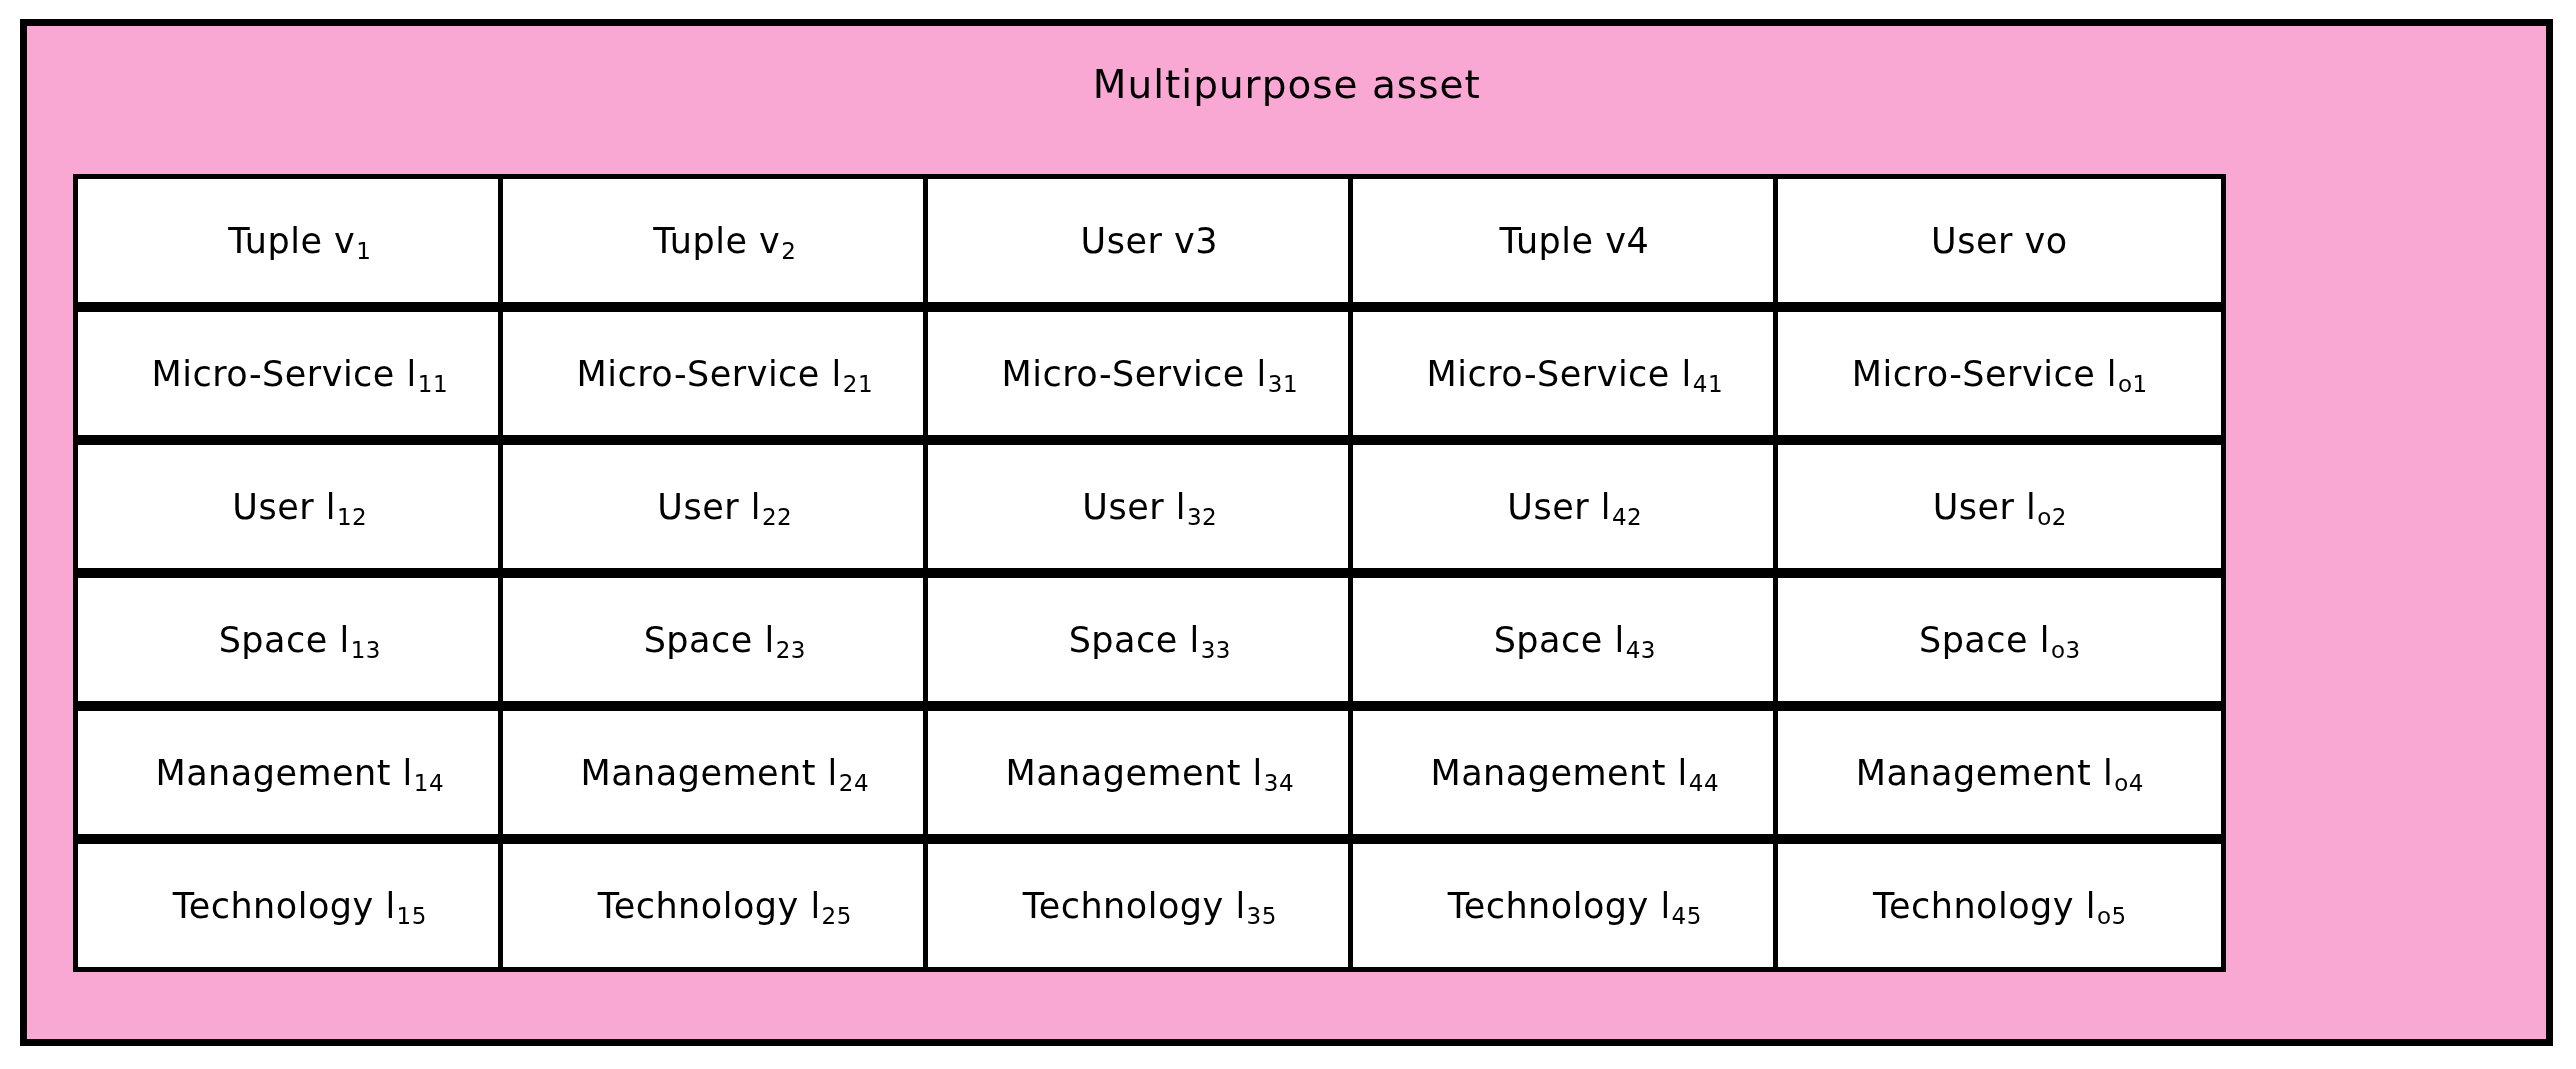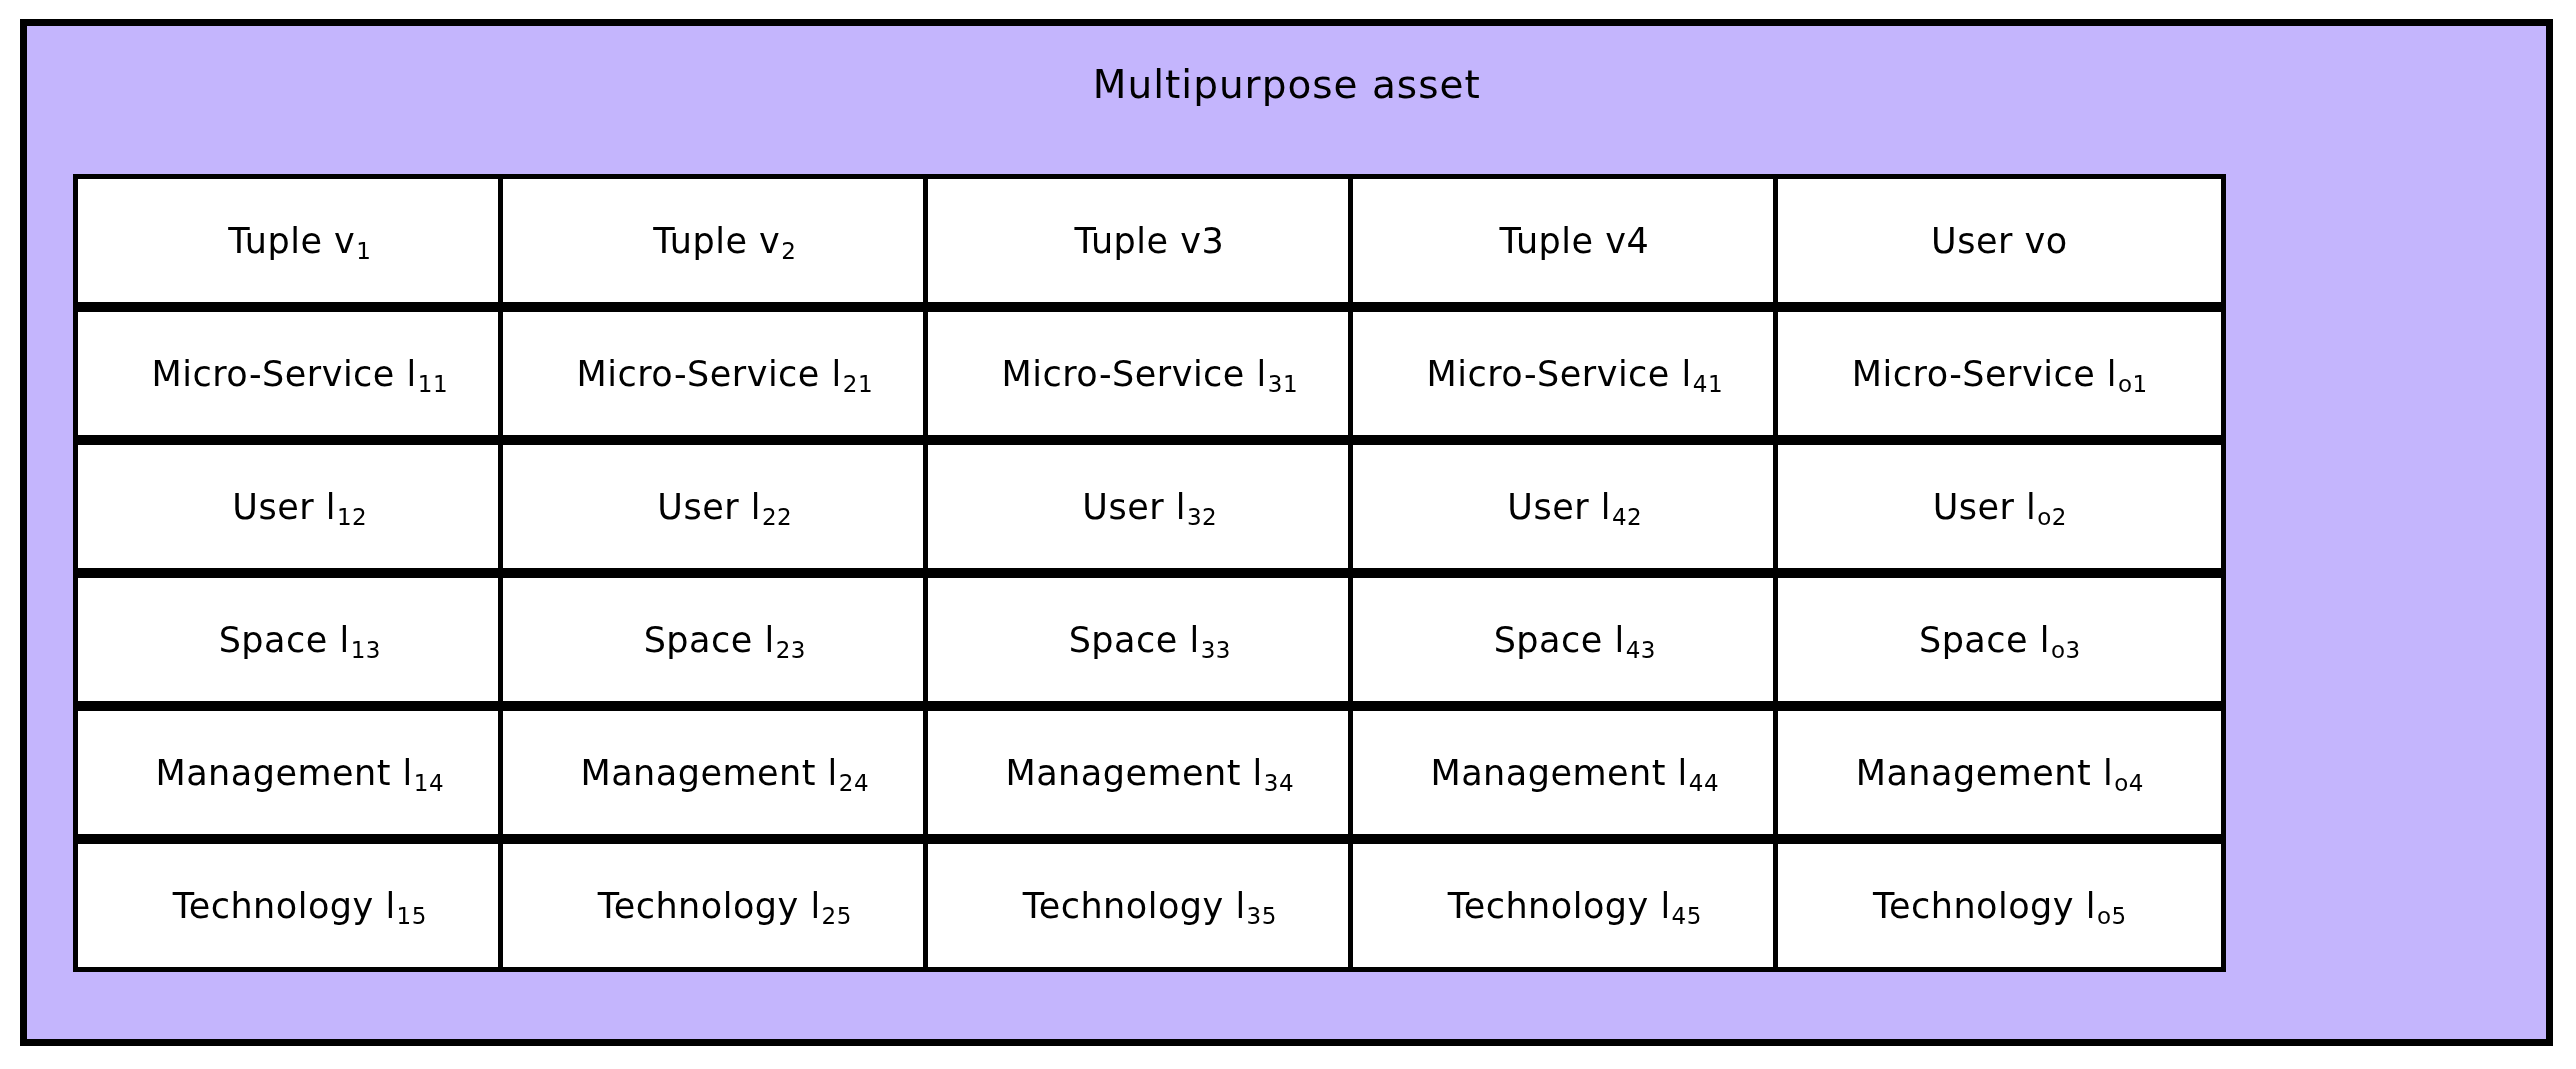--- a/index.html
+++ b/index.html
@@ -15,21 +15,21 @@
     color: #000000;
   }
   .frame {
     position: absolute;
     left: 20.3px;
     top: 19.4px;
     width: 2533px;
     height: 1027px;
     border: 7.7px solid #000000;
     box-sizing: border-box;
-    background: #c4b5fd;
+    background: #f9a8d4;
   }
   .diagram-title {
     position: absolute;
     top: 39px;
     left: 0;
     width: 100%;
     text-align: center;
     font-size: 39px;
     line-height: 1;
     letter-spacing: 1px;
@@ -125,21 +125,21 @@
           <span class="sub">24</span>
         </div>
       <div class="cell">
           <span>Technology l</span>
           <span class="sub">25</span>
         </div>
     </div>
 
     <div class="column">
       <div class="cell">
-          <span>Tuple v3</span>
+          <span>User v3</span>
           <span class="sub"></span>
         </div>
       <div class="cell">
           <span>Micro-Service l</span>
           <span class="sub">31</span>
         </div>
       <div class="cell">
           <span>User l</span>
           <span class="sub">32</span>
         </div>

